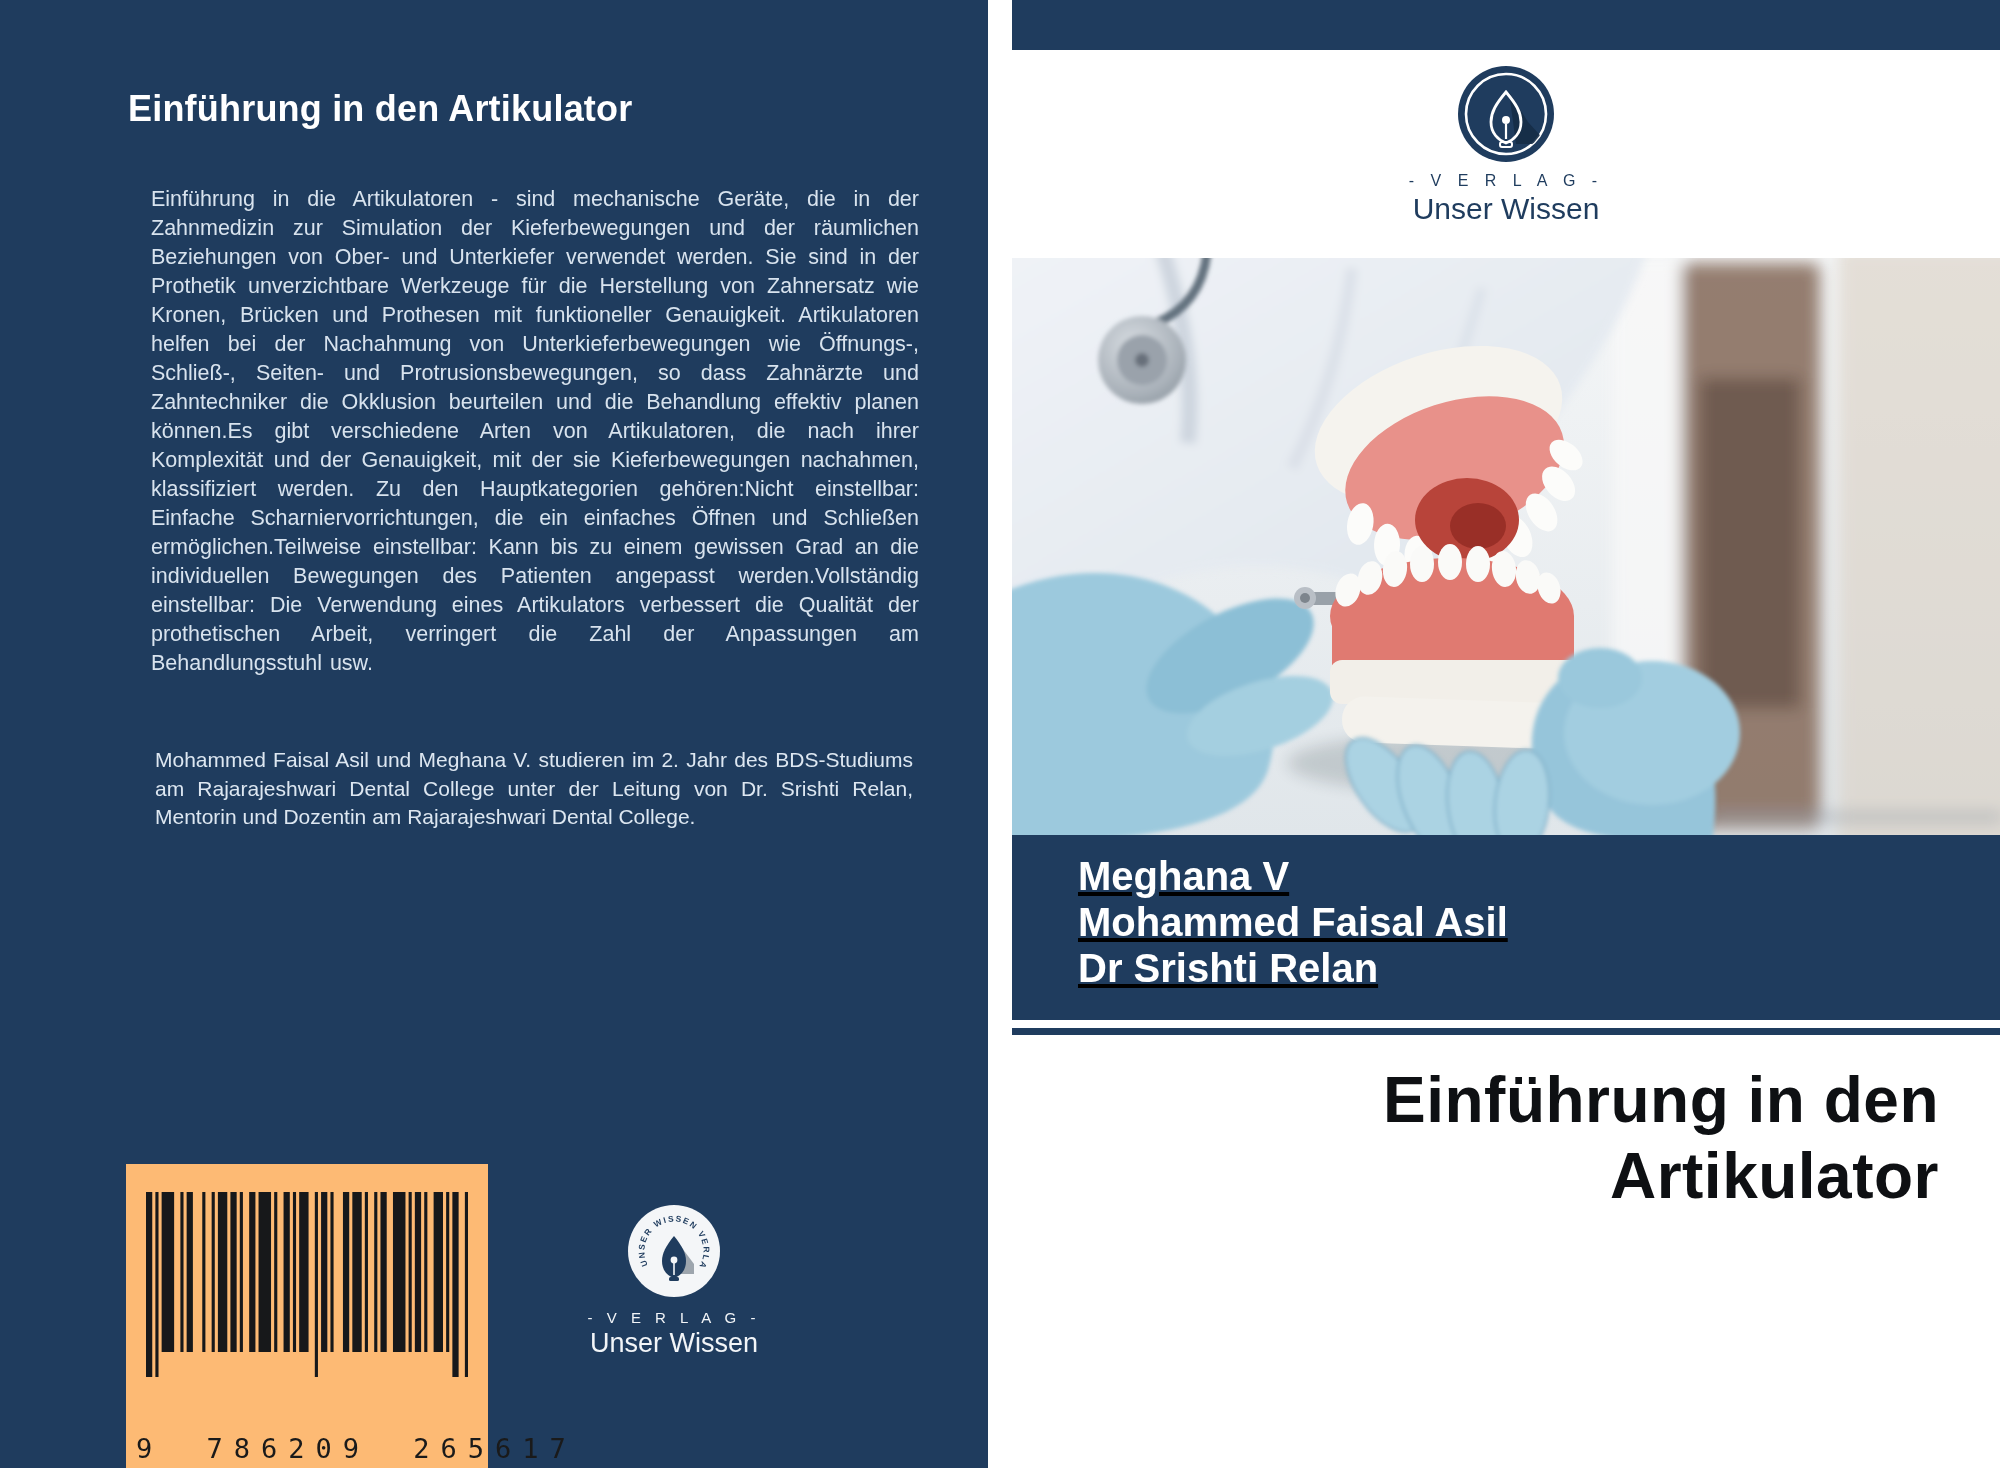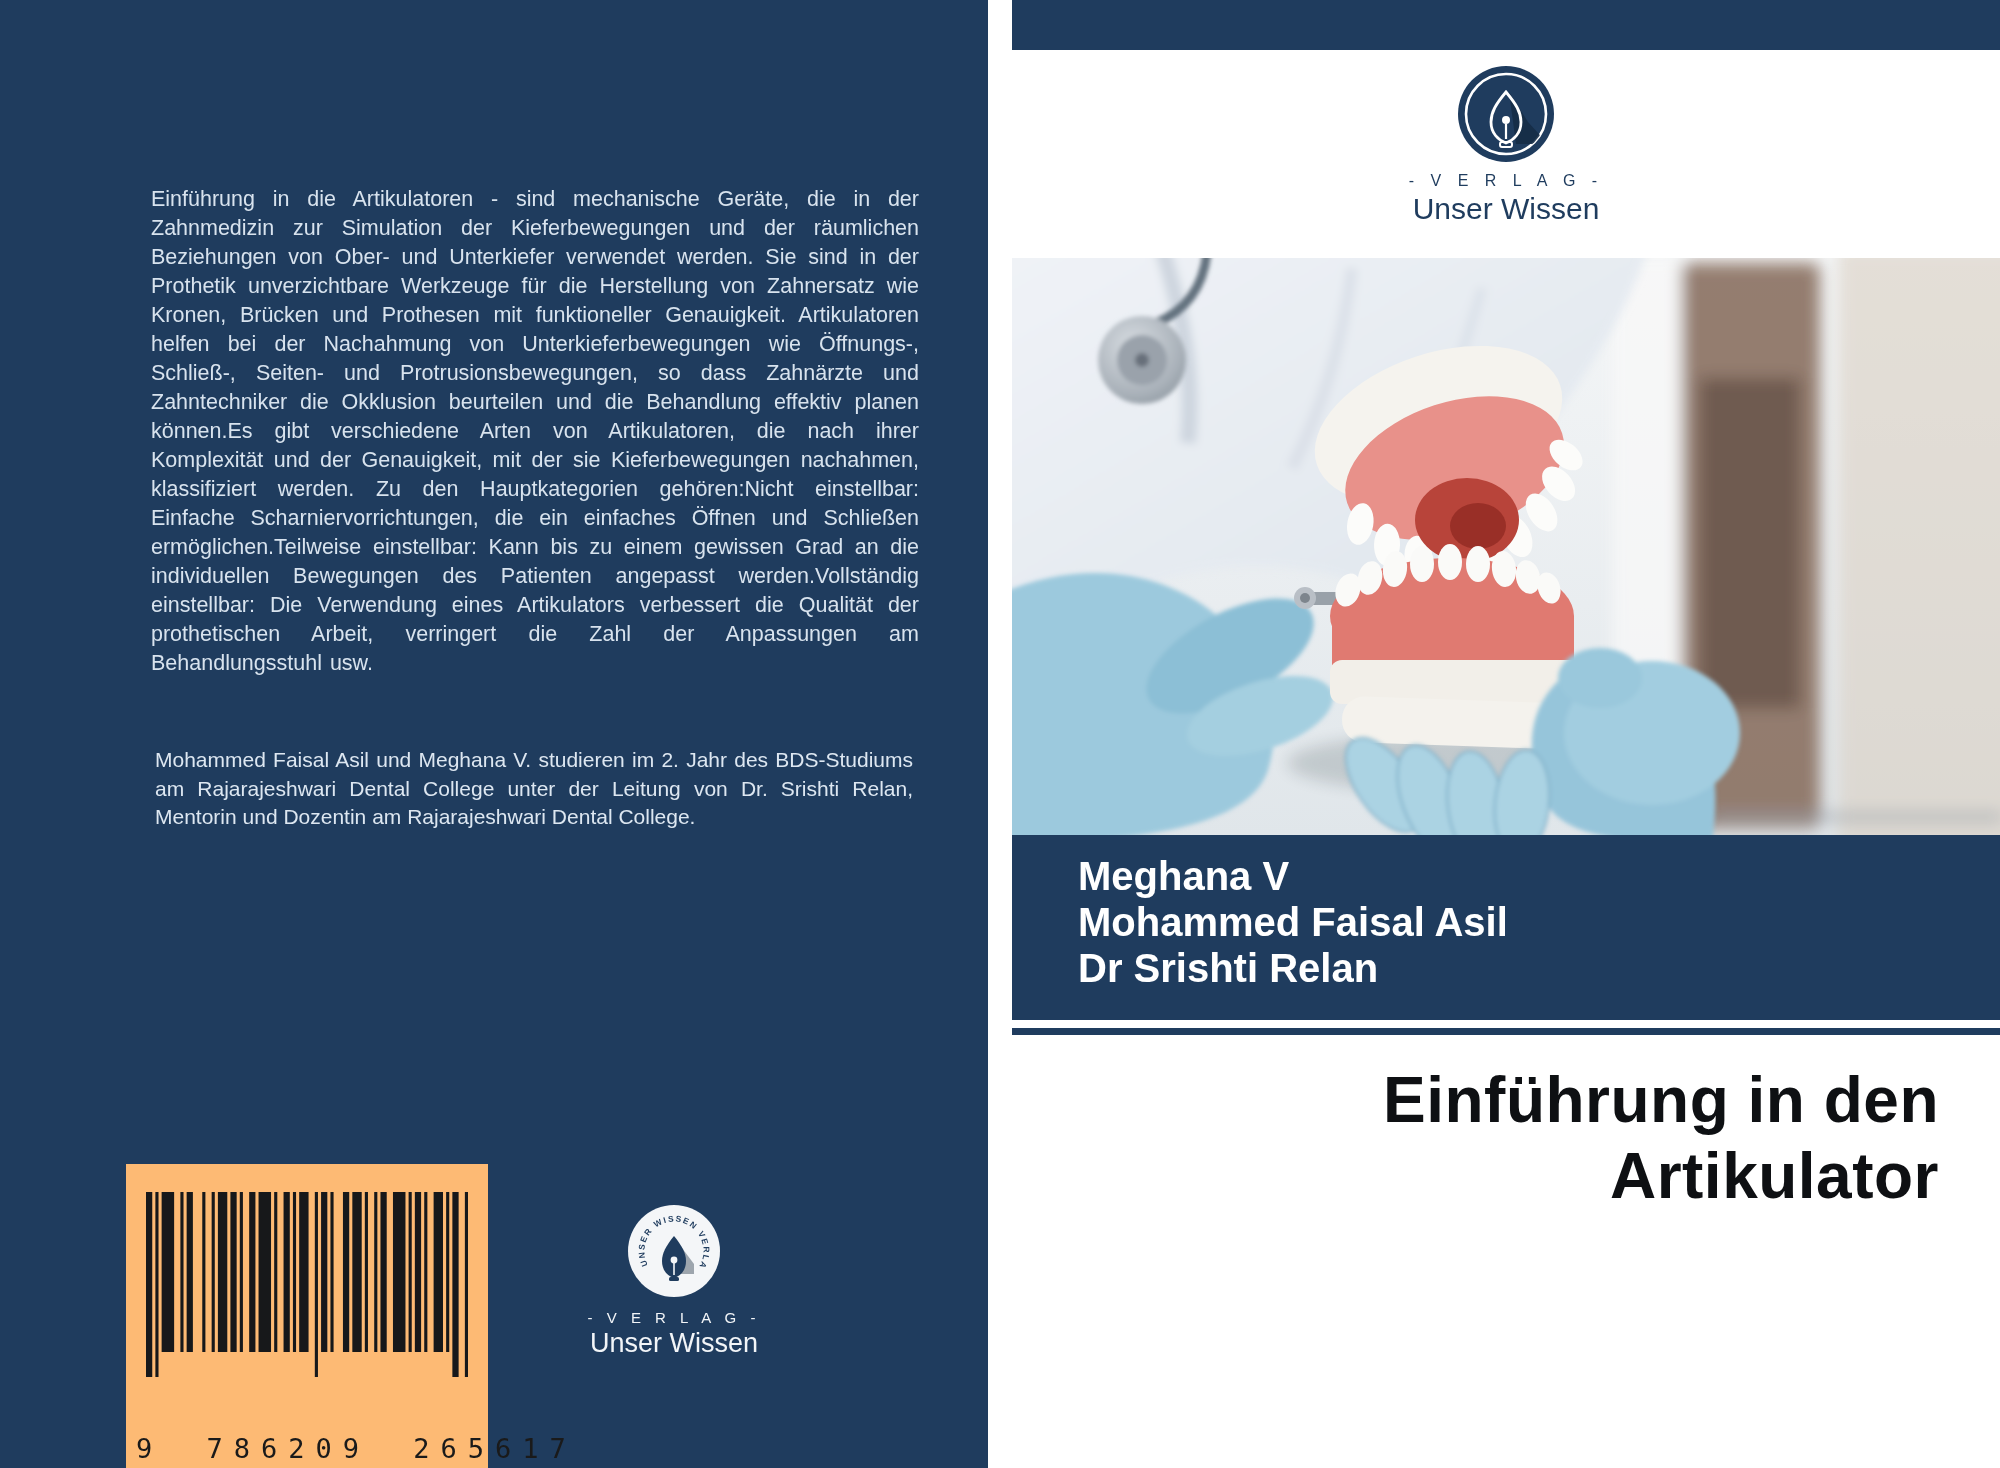--- a/index.html
+++ b/index.html
@@ -29,34 +29,35 @@
   .spine{position:absolute;left:988px;top:0;width:24px;height:1468px;background:#ffffff;}
   
   .front{position:absolute;left:1012px;top:0;width:988px;height:1468px;background:#ffffff;}
   .front-topbar{position:absolute;left:0;top:0;width:988px;height:50px;background:#1f3c5e;}
   .front-logo{position:absolute;left:364px;top:64px;width:260px;display:flex;flex-direction:column;
               align-items:center;}
   .front-logo .verlag-line{color:#1f3c5e;font-size:16px;letter-spacing:6px;margin-top:8px;}
   .front-logo .pub-name{color:#1f3c5e;font-size:30px;}
   .front-photo{position:absolute;left:0;top:258px;width:988px;height:577px;overflow:hidden;}
   .author-band{position:absolute;left:0;top:835px;width:988px;height:185px;background:#1f3c5e;
-               padding:0;box-sizing:border-box;}
+               padding:0;box-sizing:border-box;text-decoration:underline;}
   .author-name{position:relative;left:66px;color:#ffffff;font-size:40px;font-weight:bold;
                line-height:46px;}
   .author-band .author-name:first-child{margin-top:18px;}
   .front-rule{position:absolute;left:0;top:1028px;width:988px;height:7px;background:#1f3c5e;}
   .front-title{position:absolute;left:67px;top:1062px;width:860px;color:#0e1013;font-size:64px;
                font-weight:bold;line-height:76px;letter-spacing:.5px;text-align:right;}
 </style>
 </head>
 <body>
 
 <div class="cover">
 
   <div class="back">
+    <div class="back-title">Einführung in den Artikulator</div>
     <div class="back-body">Einführung in die Artikulatoren - sind mechanische Geräte, die in der Zahnmedizin zur Simulation der Kieferbewegungen und der räumlichen Beziehungen von Ober- und Unterkiefer verwendet werden. Sie sind in der Prothetik unverzichtbare Werkzeuge für die Herstellung von Zahnersatz wie Kronen, Brücken und Prothesen mit funktioneller Genauigkeit. Artikulatoren helfen bei der Nachahmung von Unterkieferbewegungen wie Öffnungs-, Schließ-, Seiten- und Protrusionsbewegungen, so dass Zahnärzte und Zahntechniker die Okklusion beurteilen und die Behandlung effektiv planen können.Es gibt verschiedene Arten von Artikulatoren, die nach ihrer Komplexität und der Genauigkeit, mit der sie Kieferbewegungen nachahmen, klassifiziert werden. Zu den Hauptkategorien gehören:Nicht einstellbar: Einfache Scharniervorrichtungen, die ein einfaches Öffnen und Schließen ermöglichen.Teilweise einstellbar: Kann bis zu einem gewissen Grad an die individuellen Bewegungen des Patienten angepasst werden.Vollständig einstellbar: Die Verwendung eines Artikulators verbessert die Qualität der prothetischen Arbeit, verringert die Zahl der Anpassungen am Behandlungsstuhl usw.</div>
     <div class="back-bio">Mohammed Faisal Asil und Meghana V. studieren im 2. Jahr des BDS-Studiums am Rajarajeshwari Dental College unter der Leitung von Dr. Srishti Relan, Mentorin und Dozentin am Rajarajeshwari Dental College.</div>
 
     <div class="barcode-box">
       <svg width="362" height="240" viewBox="0 0 362 240">
         <g id="barcode-bars" fill="#17181a">
             <rect x="20.00" y="28" width="6.25" height="185"></rect>
             <rect x="29.38" y="28" width="3.13" height="185"></rect>
             <rect x="35.63" y="28" width="12.50" height="160"></rect>
             <rect x="54.39" y="28" width="3.13" height="160"></rect>

